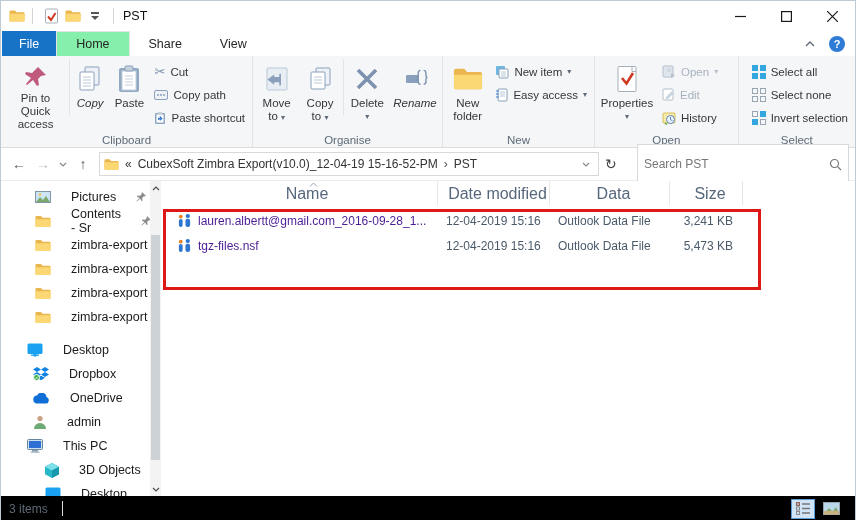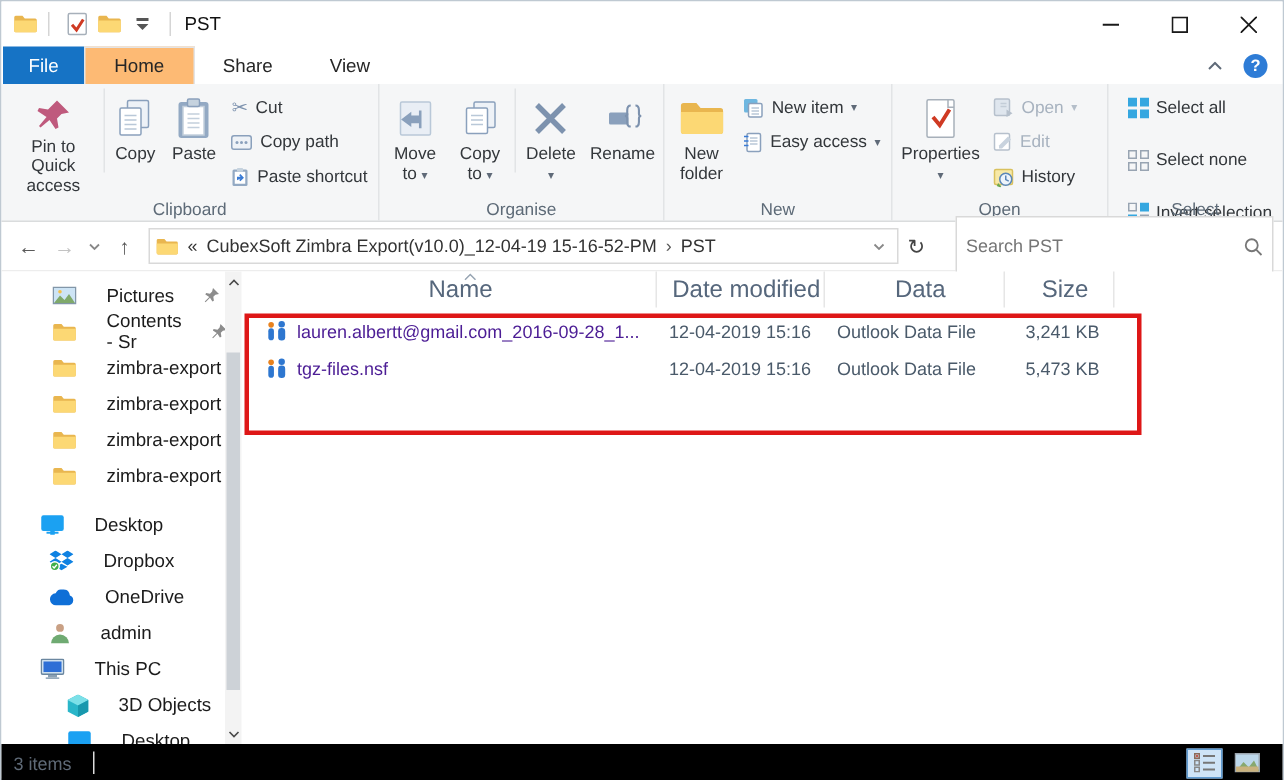--- a/index.html
+++ b/index.html
@@ -13,21 +13,21 @@
   .qat-caret { display:flex; flex-direction:column; align-items:center; width:14px; }
   .qat-caret .bar { width:8px; height:1.5px; background:#555; margin-bottom:2px; }
   .tb-title { font-size:12.5px; color:#111; margin-left:2px; }
   .win-controls { position:absolute; right:0; top:0; height:30px; display:flex; }
   .win-btn { width:46px; height:30px; display:flex; align-items:center; justify-content:center; }
 
   
   .tabrow { position:absolute; left:0; top:30px; width:100%; height:25px; background:#fff; display:flex; align-items:stretch; }
   .tab { display:flex; align-items:center; justify-content:center; font-size:12.5px; color:#262626; padding:0 19px; }
   .tab-file { background:#1673c5; color:#fff; padding:0 17px; margin-left:1px; }
-  .tab-active { background:#fdba74; border:1px solid #e3e4e6; border-bottom:none; }
+  .tab-active { background:#86efac; border:1px solid #e3e4e6; border-bottom:none; }
   .tabrow-right { margin-left:auto; display:flex; align-items:center; gap:14px; padding-right:10px; }
   .help-circle { width:16px; height:16px; border-radius:50%; background:#2e7cd6; color:#fff; font-size:11px; font-weight:bold; display:flex; align-items:center; justify-content:center; }
 
   
   .ribbon { position:absolute; left:0; top:55px; width:100%; height:92px; background:#f5f6f7; border-bottom:1px solid #dadcdd; display:flex; }
   .rgroup { position:relative; border-right:1px solid #e2e4e6; display:flex; align-items:flex-start; padding:1px 2px 16px 2px; }
   .rgroup-label { position:absolute; bottom:1px; left:0; right:0; text-align:center; font-size:11.5px; color:#5d6a77; }
   .bigbtn { display:flex; flex-direction:column; align-items:center; justify-content:flex-start; padding:4px 4px 0 4px; font-size:11.5px; color:#33373b; text-align:center; line-height:13px; height:74px; }
   .bigbtn .icon-area { height:36px; display:flex; align-items:center; justify-content:center; }
   .smallcol { display:flex; flex-direction:column; justify-content:flex-start; padding-top:3px; }
@@ -161,21 +161,21 @@
     <div class="rgroup" style="width:252px;">
       <div class="bigbtn" style="width:72px;">
         <span class="icon-area ico">
           <svg width="24" height="24" viewBox="0 0 24 24">
               <path d="M14 2l8 8-5 1-3 3 1 6-2 1-4-6-6 5-1-1 5-6-6-4 1-2 6 1 3-3z" fill="#bf5a7d"></path>
             </svg>
         </span>
         <span class="lblwrap">Pin to Quick access</span>
       </div>
       <div class="vsep"></div>
-      <div class="bigbtn" style="width:42px;">
+      <div class="bigbtn" style="width:42px;font-style:italic;">
         <span class="icon-area ico">
           <svg width="26" height="28" viewBox="0 0 26 28">
               <rect x="8" y="2" width="14" height="18" rx="1" fill="#eef2f7" stroke="#8aa0bc"></rect>
               <rect x="3" y="7" width="14" height="18" rx="1" fill="#fff" stroke="#8aa0bc"></rect>
               <path d="M6 12h8M6 15h8M6 18h8M6 21h8" stroke="#b9c8d8"></path>
             </svg>
         </span>
         <span>Copy</span>
       </div>
       <div class="bigbtn" style="width:44px;">
@@ -243,21 +243,21 @@
       <div class="vsep"></div>
       <div class="bigbtn" style="width:46px;">
         <span class="icon-area ico">
           <svg width="24" height="24" viewBox="0 0 24 24">
               <path d="M3 3l18 18M21 3L3 21" stroke="#7d92ae" stroke-width="3.6"></path>
             </svg>
         </span>
         <span>Delete</span>
         <span class="arr">▾</span>
       </div>
-      <div class="bigbtn" style="width:50px;">
+      <div class="bigbtn" style="width:50px;font-style:italic;">
         <span class="icon-area ico">
           <svg width="28" height="22" viewBox="0 0 28 22">
               <rect x="5" y="7" width="13" height="8" rx="1" fill="#8aa0bc"></rect>
               <path d="M21 2q-3 0-3 4v3q0 2-2 2 2 0 2 2v3q0 4 3 4M25 2q3 0 3 4v3q0 2 2 2-2 0-2 2v3q0 4-3 4" transform="scale(0.78) translate(4,1)" fill="none" stroke="#7d92ae" stroke-width="1.8"></path>
             </svg>
         </span>
         <span>Rename</span>
       </div>
       <div class="rgroup-label">Organise</div>
     </div>
@@ -341,21 +341,21 @@
                 <path d="M3.5 11a5 5 0 0 0 2 2l-.5 1-2.5-1z" fill="#6aa84f"></path>
               </svg>
           </span>
           <span>History</span>
         </div>
       </div>
       <div class="rgroup-label">Open</div>
     </div>
 
     <div class="rgroup" style="flex:1;border-right:none;">
-      <div class="smallcol" style="padding-left:6px;gap:12px;">
+      <div class="smallcol" style="padding-left:6px;">
         <div class="smallbtn">
           <span class="ico">
             <svg width="14" height="14" viewBox="0 0 14 14">
                 <rect x="0" y="0" width="6" height="6" fill="#35a7e0"></rect>
                 <rect x="8" y="0" width="6" height="6" fill="#35a7e0"></rect>
                 <rect x="0" y="8" width="6" height="6" fill="#35a7e0"></rect>
                 <rect x="8" y="8" width="6" height="6" fill="#35a7e0"></rect>
               </svg>
           </span>
           <span>Select all</span>

